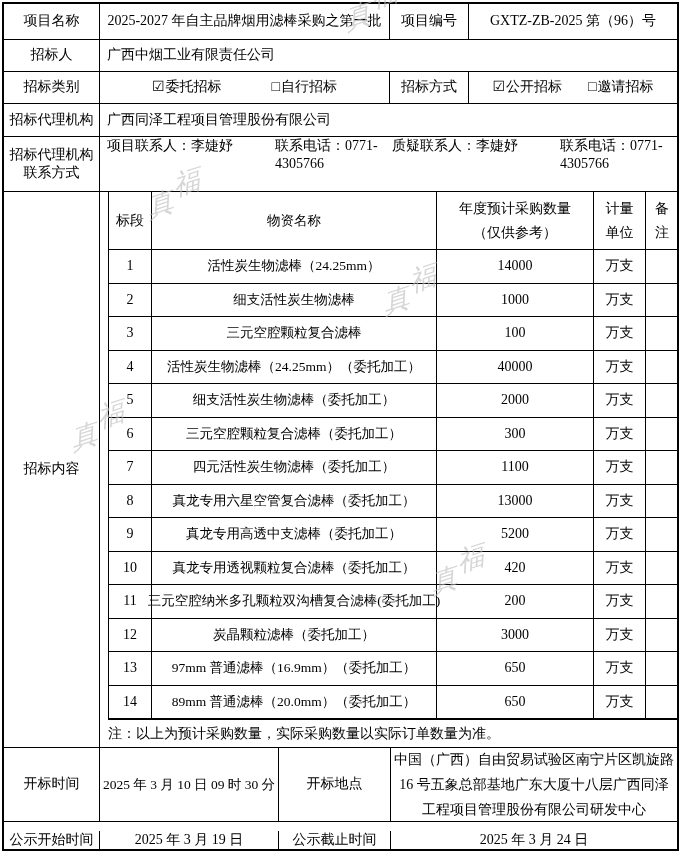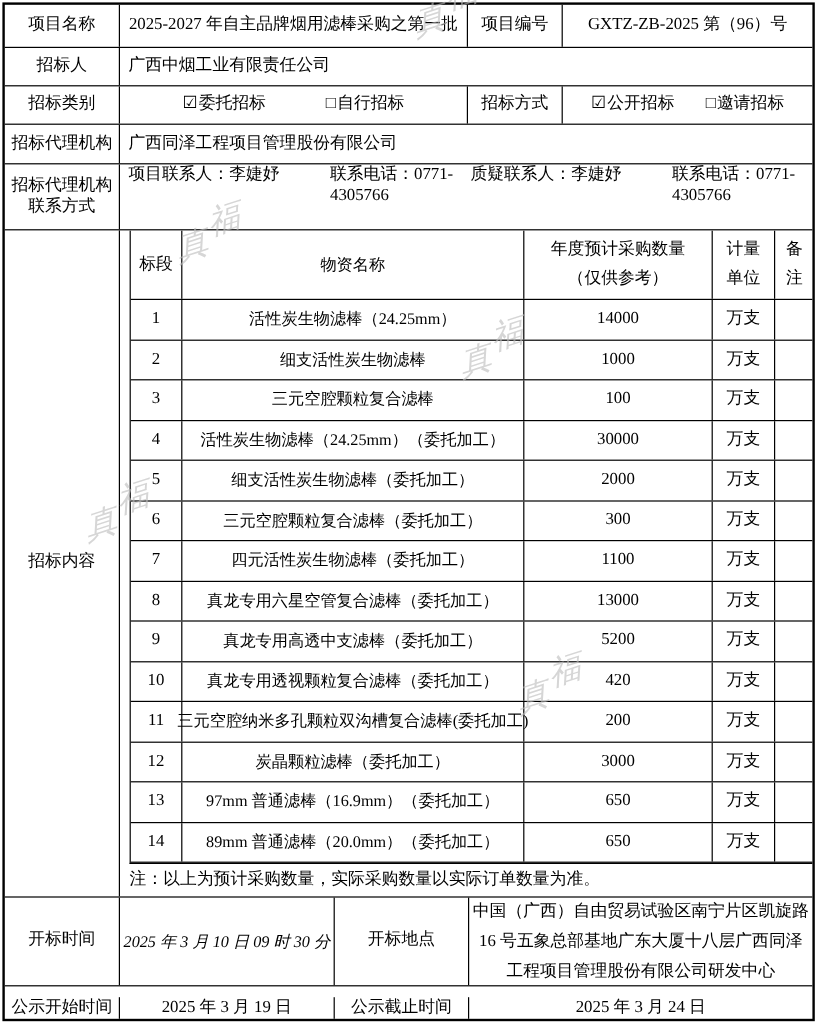--- a/index.html
+++ b/index.html
@@ -40,21 +40,21 @@
   .c-name{width:285px;flex:none;white-space:nowrap;font-size:13.5px;}
   .c-qty{width:157px;flex:none;}
   .c-unit{width:52px;flex:none;}
   .c-rem{width:32px;flex:none;border-right:none;}
   .ith{height:58px;line-height:24px;}
   .ith .c-qty span{display:block;max-width:112px;}
   .ith .c-unit span{display:block;max-width:30px;}
   .ith .c-rem span{display:block;max-width:16px;}
   .itr{height:33.5px;}
   .note-line{height:28px;display:flex;align-items:center;padding-left:8px;font-size:14px;}
-  .r7{height:74px;} .r7 .v1{width:179px;flex:none;font-size:13.5px;font-style:italic;} .r7 .l2{width:112px;flex:none;}
+  .r7{height:74px;} .r7 .v1{width:179px;flex:none;font-size:13.5px;} .r7 .l2{width:112px;flex:none;}
   .r7 .addr{padding:0 3px;line-height:25px;}
   .r8{height:27px;align-items:flex-end;} .r8 .v1{width:179px;flex:none;} .r8 .l2{width:112px;flex:none;}
   
   .wm{position:absolute;color:#bdbdbd;opacity:0.62;font-size:27px;font-style:italic;
       transform:rotate(-18deg) skewX(-8deg);pointer-events:none;white-space:nowrap;z-index:5;}
   .wm .c2{display:inline-block;transform:translateY(-13px);margin-left:3px;}
   .wm1{left:344px;top:-6px;}
   .wm2{left:146px;top:182px;}
   .wm3{left:382px;top:278px;}
   .wm4{left:70px;top:414px;}
@@ -151,21 +151,21 @@
     <div class="c c-no">3</div>
     <div class="c c-name">三元空腔颗粒复合滤棒</div>
     <div class="c c-qty">100</div>
     <div class="c c-unit">万支</div>
     <div class="c c-rem"></div>
   </div>
 
   <div class="itr">
     <div class="c c-no">4</div>
     <div class="c c-name">活性炭生物滤棒（24.25mm）（委托加工）</div>
-    <div class="c c-qty">30000</div>
+    <div class="c c-qty">40000</div>
     <div class="c c-unit">万支</div>
     <div class="c c-rem"></div>
   </div>
 
   <div class="itr">
     <div class="c c-no">5</div>
     <div class="c c-name">细支活性炭生物滤棒（委托加工）</div>
     <div class="c c-qty">2000</div>
     <div class="c c-unit">万支</div>
     <div class="c c-rem"></div>

